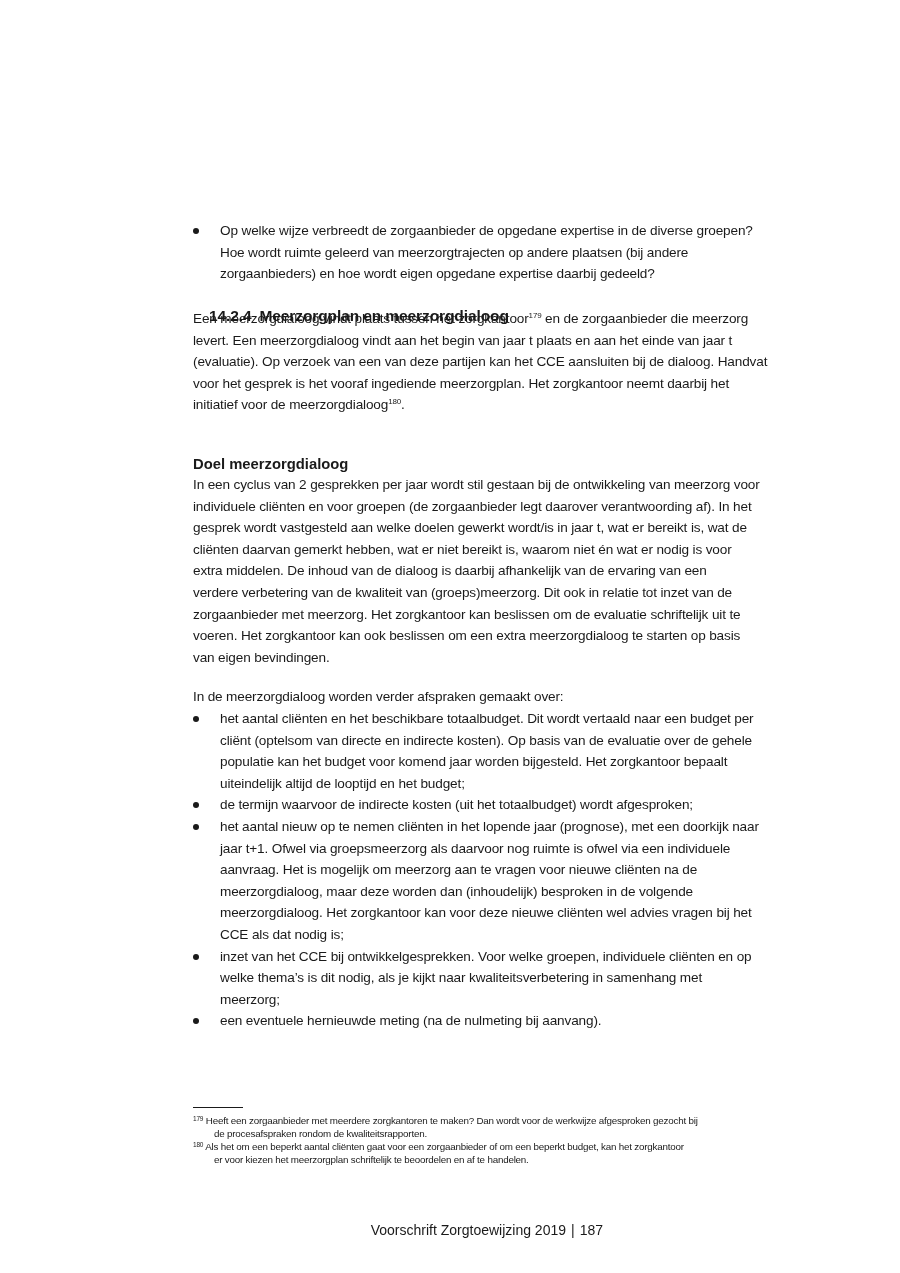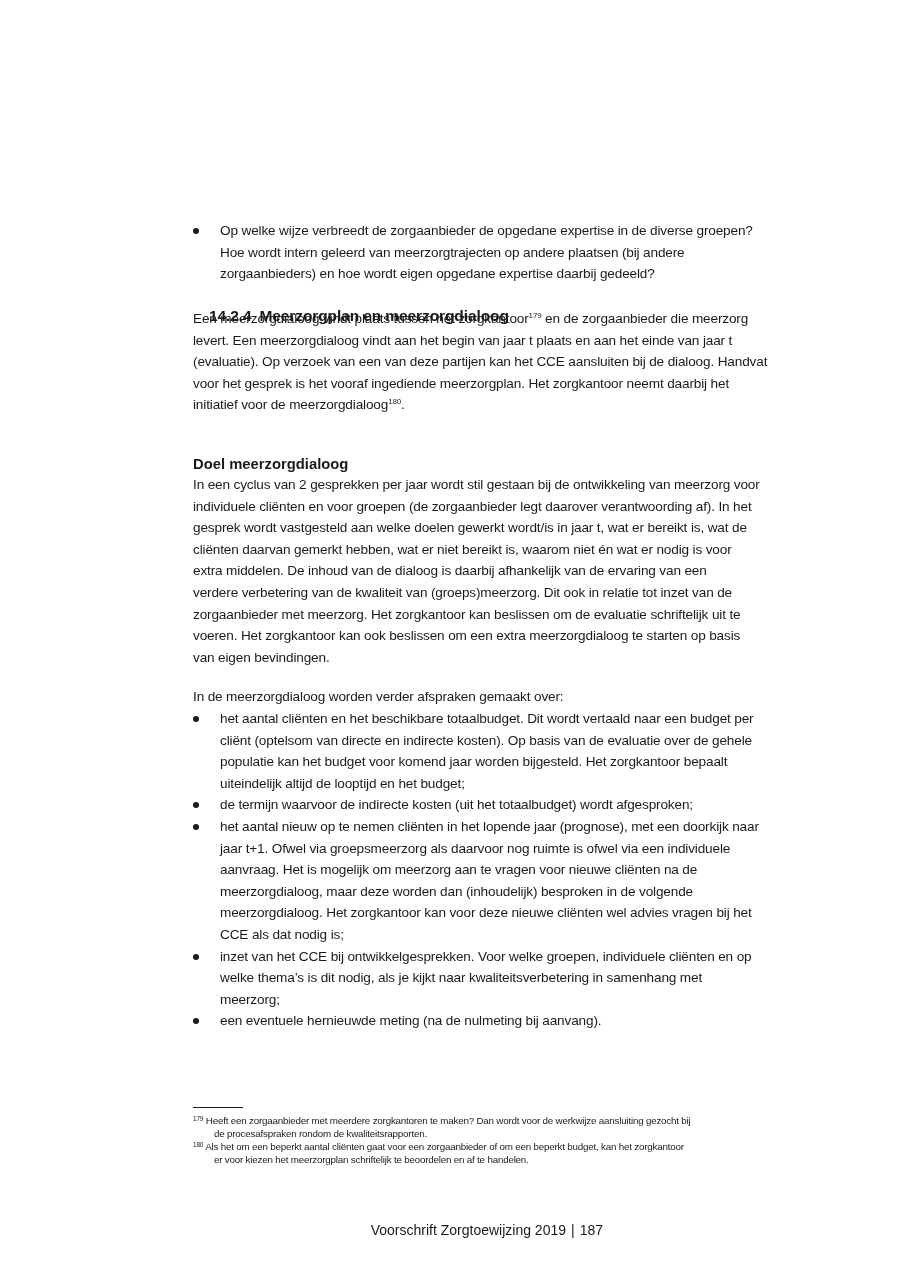--- a/index.html
+++ b/index.html
@@ -27,21 +27,21 @@
 </head>
 <body>
 
 <div class="page">
 
   <div class="block text" style="top:220px;">
     <ul class="bullet-list">
       <li class="bullet-item">
         <span class="bullet-icon"></span>
         <span class="line">Op welke wijze verbreedt de zorgaanbieder de opgedane expertise in de diverse groepen?</span>
-        <span class="line">Hoe wordt intern geleerd van meerzorgtrajecten op andere plaatsen (bij andere</span>
+        <span class="line">Hoe wordt ruimte geleerd van meerzorgtrajecten op andere plaatsen (bij andere</span>
         <span class="line">zorgaanbieders) en hoe wordt eigen opgedane expertise daarbij gedeeld?</span>
       </li>
     </ul>
   </div>
 
   <div class="block h3" style="top:305px;">
     <span class="num">14.2.4</span><span>Meerzorgplan en meerzorgdialoog</span>
   </div>
 
   <div class="block text" style="top:308px;">
@@ -99,21 +99,21 @@
       <li class="bullet-item">
         <span class="bullet-icon"></span>
         <span class="line">een eventuele hernieuwde meting (na de nulmeting bij aanvang).</span>
       </li>
     </ul>
   </div>
 
   <div class="footnote-rule"></div>
   <div class="footnotes">
     <div class="fn">
-      <span class="line"><sup>179</sup><span> Heeft een zorgaanbieder met meerdere zorgkantoren te maken? Dan wordt voor de werkwijze aansluiting gezocht bij</span></span>
+      <span class="line"><sup>179</sup><span> Heeft een zorgaanbieder met meerdere zorgkantoren te maken? Dan wordt voor de werkwijze afgesproken gezocht bij</span></span>
       <span class="fn-cont">de procesafspraken rondom de kwaliteitsrapporten.</span>
     </div>
     <div class="fn">
       <span class="line"><sup>180</sup><span> Als het om een beperkt aantal cliënten gaat voor een zorgaanbieder of om een beperkt budget, kan het zorgkantoor</span></span>
       <span class="fn-cont">er voor kiezen het meerzorgplan schriftelijk te beoordelen en af te handelen.</span>
     </div>
   </div>
 
   <div class="page-footer">
     <span>Voorschrift Zorgtoewijzing 2019</span><span class="sep">|</span><span>187</span>

